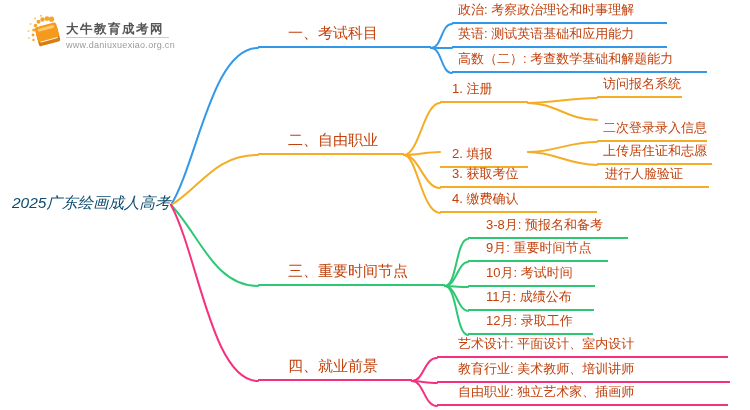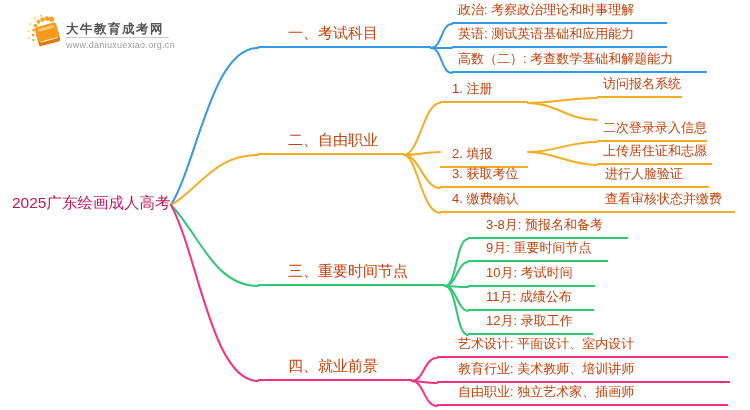--- a/index.html
+++ b/index.html
@@ -9,21 +9,21 @@
   }
   .wires{position:absolute;left:0;top:0;width:750px;height:410px;}
   .wires path{fill:none;stroke-width:2;stroke-linecap:round;}
   .node{
     position:absolute;display:flex;align-items:flex-end;box-sizing:border-box;
     border-bottom:2px solid #999;color:#c2410c;white-space:nowrap;
   }
   .lvl1{font-size:15px;height:28px;padding:0 0 3px 30px;}
   .lvl2{font-size:13px;height:23px;padding:0 0 3px 6px;}
   .root-node{
-    position:absolute;border:none;font-size:15.5px;color:#be185d;white-space:nowrap;
+    position:absolute;border:none;font-size:15.5px;color:#0c4a6e;white-space:nowrap;font-style:italic;
   }
   .logo{position:absolute;left:22px;top:12px;width:170px;height:44px;}
   .logo-icon{position:absolute;left:0;top:2px;}
   .logo-title{
     position:absolute;left:44px;top:9px;font-size:12.5px;font-weight:700;
     color:#555;letter-spacing:1.5px;
   }
   .logo-rule{position:absolute;left:44px;top:25px;width:103px;height:1px;background:#cccccc;}
   .logo-url{position:absolute;left:44px;top:28px;font-size:9px;color:#9b9b9b;letter-spacing:.3px;}
 </style>
@@ -111,21 +111,20 @@
   <div class="node lvl2" style="left: 597px; top: 75px; width: 85px; border-bottom-color: rgb(245, 173, 38);">访问报名系统</div>
 
   <div class="node lvl2" style="left: 440px; top: 129px; width: 88px; padding-left: 12px; border-bottom-color: rgb(245, 173, 38); margin-top: 16px;">2. 填报</div>
   <div class="node lvl2" style="left: 597px; top: 119px; width: 110px; border-bottom-color: rgb(245, 173, 38);">二次登录录入信息</div>
   <div class="node lvl2" style="left: 597px; top: 142px; width: 115px; border-bottom-color: rgb(245, 173, 38);">上传居住证和志愿</div>
 
   <div class="node lvl2" style="left: 440px; top: 165px; width: 157px; padding-left: 12px; border-bottom-color: rgb(245, 173, 38);">3. 获取考位</div>
   <div class="node lvl2" style="left: 597px; top: 165px; width: 112px; padding-left: 8px; border-bottom-color: rgb(245, 173, 38);">进行人脸验证</div>
 
   <div class="node lvl2" style="left: 440px; top: 190px; width: 157px; padding-left: 12px; border-bottom-color: rgb(245, 173, 38);">4. 缴费确认</div>
-  <div class="node lvl2" style="left: 597px; top: 190px; width: 138px; padding-left: 8px; border-bottom-color: rgb(245, 173, 38);">查看审核状态并缴费</div>
 
   <div class="node lvl2" style="left: 468px; top: 216px; width: 160px; padding-left: 18px; border-bottom-color: rgb(46, 200, 116);">3-8月: 预报名和备考</div>
   <div class="node lvl2" style="left: 468px; top: 239px; width: 140px; padding-left: 18px; border-bottom-color: rgb(46, 200, 116);">9月: 重要时间节点</div>
   <div class="node lvl2" style="left: 468px; top: 264px; width: 127px; padding-left: 18px; border-bottom-color: rgb(46, 200, 116);">10月: 考试时间</div>
   <div class="node lvl2" style="left: 468px; top: 288px; width: 126px; padding-left: 18px; border-bottom-color: rgb(46, 200, 116);">11月: 成绩公布</div>
   <div class="node lvl2" style="left: 468px; top: 312px; width: 125px; padding-left: 18px; border-bottom-color: rgb(46, 200, 116); text-align: right;">12月: 录取工作</div>
 
   <div class="node lvl2" style="left: 437px; top: 335px; width: 291px; padding-left: 21px; border-bottom-color: rgb(245, 49, 127);">艺术设计: 平面设计、室内设计</div>
   <div class="node lvl2" style="left: 437px; top: 360px; width: 293px; padding-left: 21px; border-bottom-color: rgb(245, 49, 127);">教育行业: 美术教师、培训讲师</div>
   <div class="node lvl2" style="left: 437px; top: 383px; width: 291px; padding-left: 21px; border-bottom-color: rgb(245, 49, 127);">自由职业: 独立艺术家、插画师</div>

